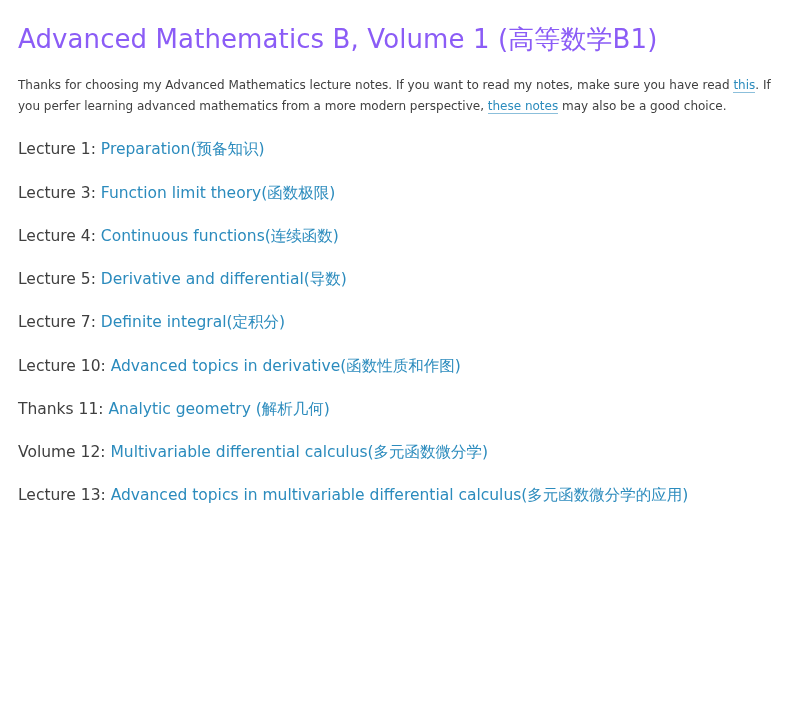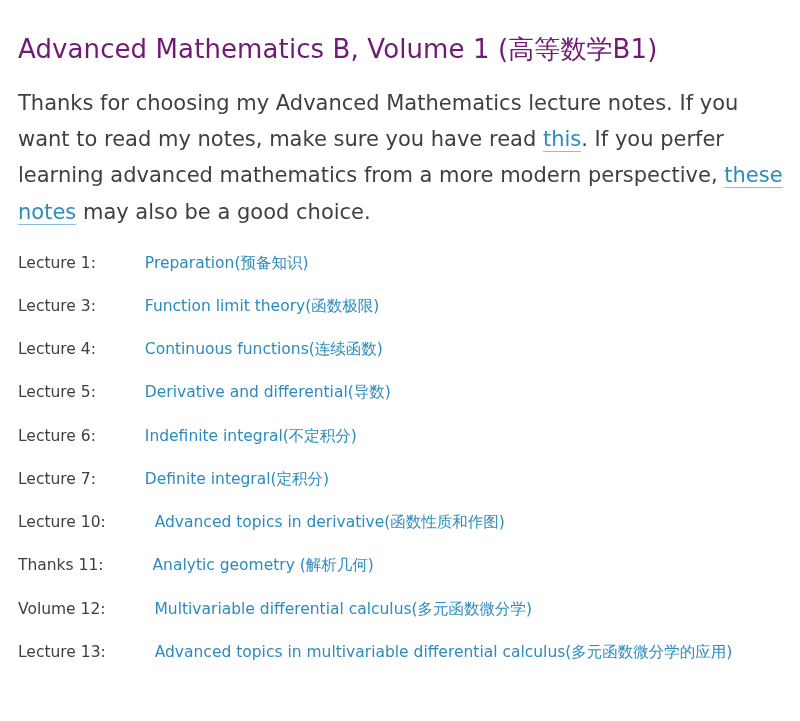--- a/index.html
+++ b/index.html
@@ -16,27 +16,27 @@
   }
   .page {
     padding: 18px 16px 10px 18px;
     box-sizing: border-box;
     width: 800px;
   }
   h1.page-title {
     font-family: "DejaVu Sans", "Liberation Sans", sans-serif;
     font-size: 26px;
     font-weight: 400;
-    color: #701a75;
-    margin: 16px 0 20px 0;
+    color: #8b5cf6;
+    margin: 6px 0 20px 0;
     letter-spacing: 0.1px;
     line-height: 1.2;
   }
   p.intro {
-    font-size: 21px;
+    font-size: 12px;
     line-height: 1.72;
     color: #3f3f3f;
     margin: 0 0 22px 0;
     max-width: 772px;
   }
   a.inline-link, a.lecture-link {
     color: #2b8bbd;
     text-decoration: none;
     border-bottom: 1px solid rgba(43,139,189,0.55);
   }
@@ -49,21 +49,20 @@
     font-size: 15.5px;
     line-height: 1.5;
     color: #3f3f3f;
     margin: 0 0 20px 0;
   }
   ul.lecture-list li .lec-label {
     color: #3f3f3f;
   }
   a.lecture-link {
     border-bottom: none;
-    margin-left: 44px;
   }
 </style>
 </head>
 <body>
 
 <div class="page">
 
   <h1 class="page-title">Advanced Mathematics B, Volume 1 (高等数学B1)</h1>
 
   <p class="intro">
@@ -81,24 +80,20 @@
     </li>
     <li>
       <span class="lec-label">Lecture 4:</span>
       <a class="lecture-link" href="#">Continuous functions(连续函数)</a>
     </li>
     <li>
       <span class="lec-label">Lecture 5:</span>
       <a class="lecture-link" href="#">Derivative and differential(导数)</a>
     </li>
     <li>
-      <span class="lec-label">Lecture 6:</span>
-      <a class="lecture-link" href="#">Indefinite integral(不定积分)</a>
-    </li>
-    <li>
       <span class="lec-label">Lecture 7:</span>
       <a class="lecture-link" href="#">Definite integral(定积分)</a>
     </li>
     <li>
       <span class="lec-label">Lecture 10:</span>
       <a class="lecture-link" href="#">Advanced topics in derivative(函数性质和作图)</a>
     </li>
     <li>
       <span class="lec-label">Thanks 11:</span>
       <a class="lecture-link" href="#">Analytic geometry (解析几何)</a>

